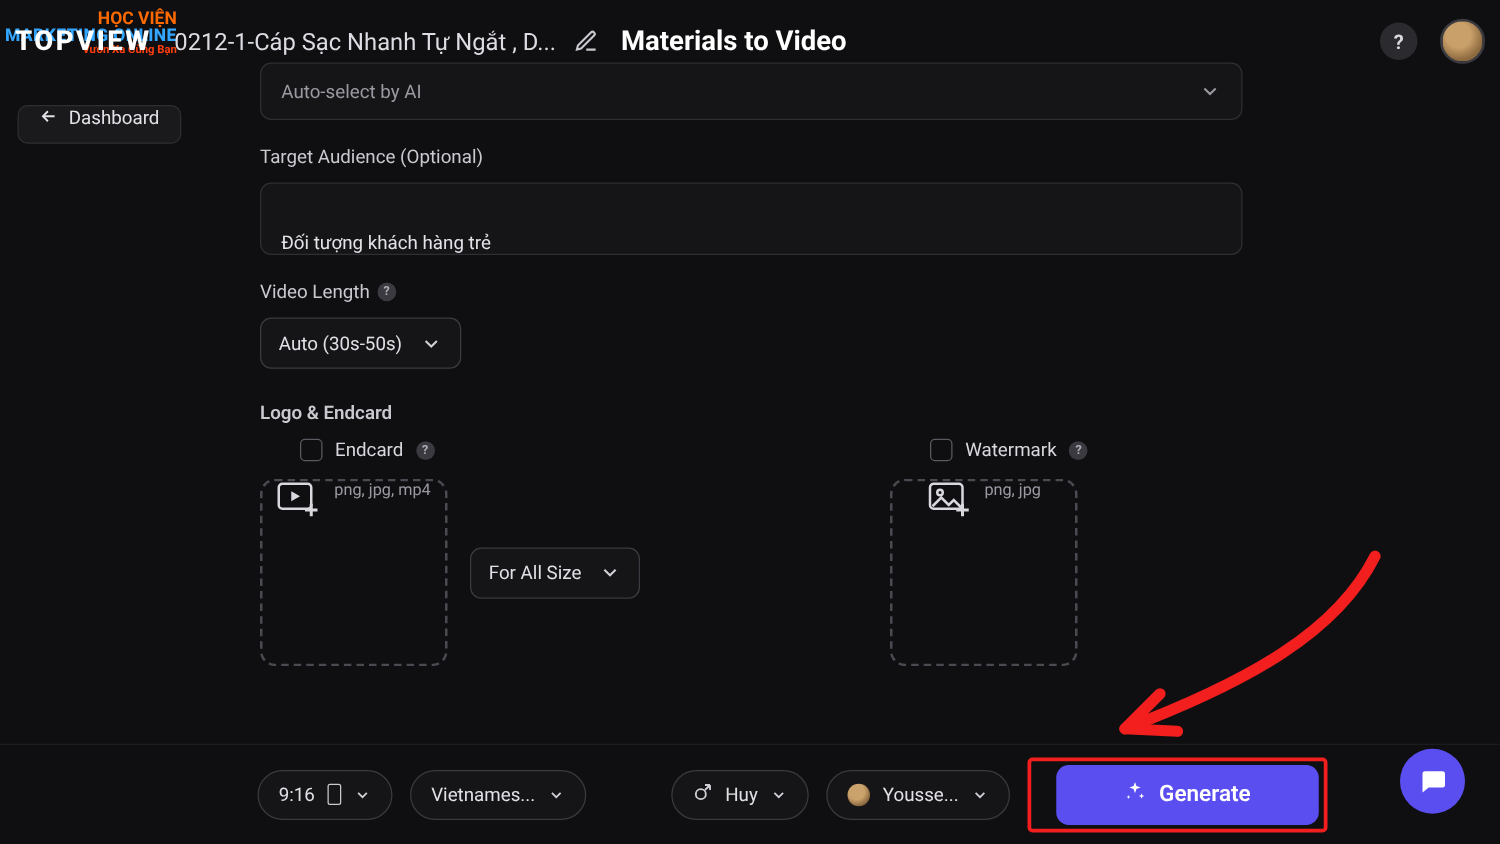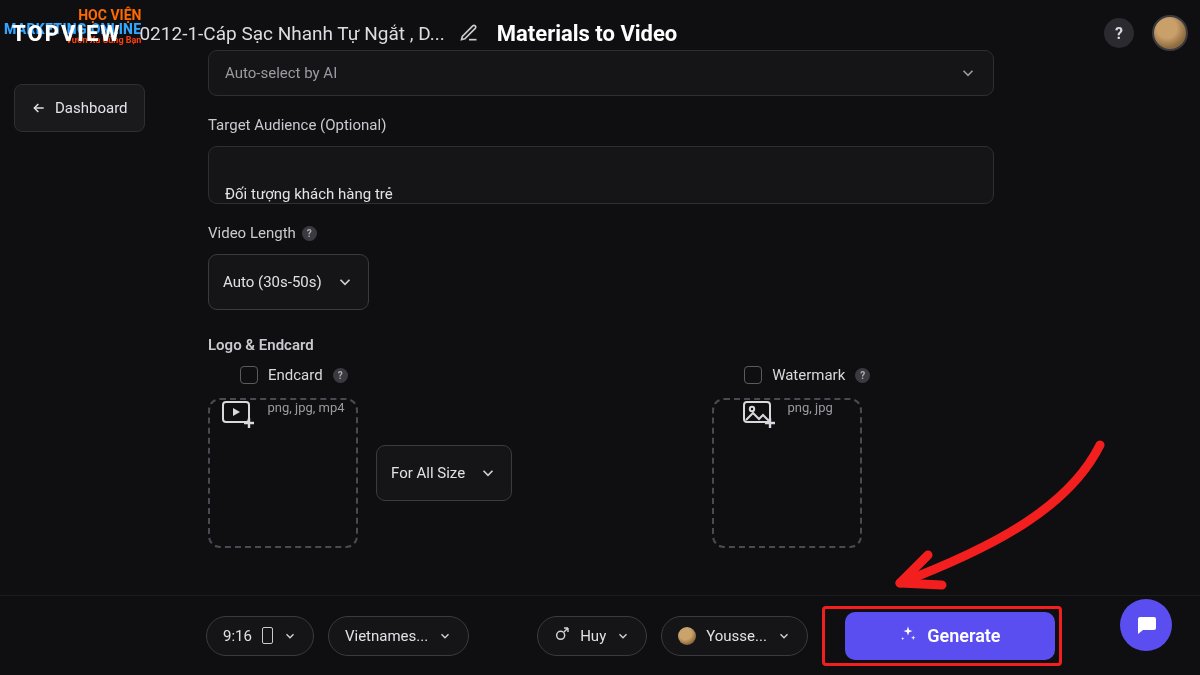--- a/index.html
+++ b/index.html
@@ -22,31 +22,31 @@
   .wm1{color:#ff6a00;font-size:14px;font-weight:700;}
   .wm2{color:#33a6ff;font-size:14px;font-weight:800;letter-spacing:.3px;}
   .wm3{color:#ff3f0f;font-size:9px;font-weight:700;}
   .proj{font-size:19px;color:#dcdce2;margin-right:14px;max-width:310px;white-space:nowrap;overflow:hidden;text-overflow:ellipsis;}
   .hdr .edit{width:20px;height:20px;margin-right:18px;cursor:pointer;}
   .hdr .title{font-size:22px;font-weight:700;color:#fff;}
   .hdr .sp{flex:1;}
   .help{width:30px;height:30px;border-radius:50%;background:#2a2a2f;display:flex;align-items:center;justify-content:center;font-size:16px;font-weight:700;color:#d9d9df;margin-right:18px;cursor:pointer;}
   .avatar{width:36px;height:36px;border-radius:50%;background:radial-gradient(circle at 40% 35%,#c9a06a 0 35%,#8d6a3f 70%);border:2px solid #3a3a40;cursor:pointer;}
   
-  .dash{position:absolute;top:84px;left:14px;height:48px;padding:0 16px;border:1px solid var(--border);border-radius:8px;display:flex;align-items:center;gap:8px;font-size:15px;color:#e2e2e8;cursor:pointer;background:#1a1a1d;}
+  .dash{position:absolute;top:84px;left:14px;height:31px;padding:0 16px;border:1px solid var(--border);border-radius:8px;display:flex;gap:8px;font-size:15px;color:#e2e2e8;cursor:pointer;background:#1a1a1d;}
   .arrow-left{width:16px;height:16px;}
   
   .main{position:absolute;top:48px;left:208px;width:786px;}
   .field{margin-bottom:20px;}
   .dropdown{height:46px;border:1px solid var(--border);border-radius:9px;background:var(--panel);display:flex;align-items:center;padding:0 16px;color:var(--text-dim);font-size:15px;cursor:pointer;justify-content:space-between;}
   .chev{width:18px;height:18px;flex-shrink:0;}
   .label{font-size:15px;color:var(--text-label);margin-bottom:12px;display:flex;align-items:center;gap:6px;}
   .qmark{width:15px;height:15px;border-radius:50%;background:#3a3a40;display:inline-flex;align-items:center;justify-content:center;font-size:10px;color:#aeaeb6;font-weight:700;}
   .txt-input{height:58px;border:1px solid var(--border);border-radius:9px;background:var(--panel);display:flex;align-items:flex-end;padding:0 16px;color:#e2e2e8;font-size:15px;}
-  .small-drop{height:56px;border:1px solid var(--border-soft);border-radius:9px;background:var(--panel);display:inline-flex;align-items:center;padding:0 14px;color:#e0e0e6;font-size:15px;cursor:pointer;gap:14px;}
+  .small-drop{height:41px;border:1px solid var(--border-soft);border-radius:9px;background:var(--panel);display:inline-flex;align-items:center;padding:0 14px;color:#e0e0e6;font-size:15px;cursor:pointer;gap:14px;}
   
   .two-col{display:flex;gap:200px;margin-top:6px;}
   .col{display:flex;flex-direction:column;}
   .chk-row{display:flex;align-items:center;gap:10px;font-size:15px;color:#d8d8de;margin-bottom:14px;padding-left:32px;}
   .chk{width:18px;height:18px;border:1.5px solid #5a5a62;border-radius:4px;cursor:pointer;}
   .upload-row{display:flex;align-items:center;gap:18px;}
   .drop-zone{width:150px;height:150px;border:2px dashed #4a4a52;border-radius:12px;display:flex;flex-direction:row;justify-content:center;gap:10px;cursor:pointer;}
   .drop-zone .fmt{font-size:13px;color:var(--text-dim);}
   
   .bbar{position:absolute;left:0;right:0;bottom:0;height:80px;border-top:1px solid #1c1c20;display:flex;align-items:center;padding:0 24px 0 206px;gap:14px;}

